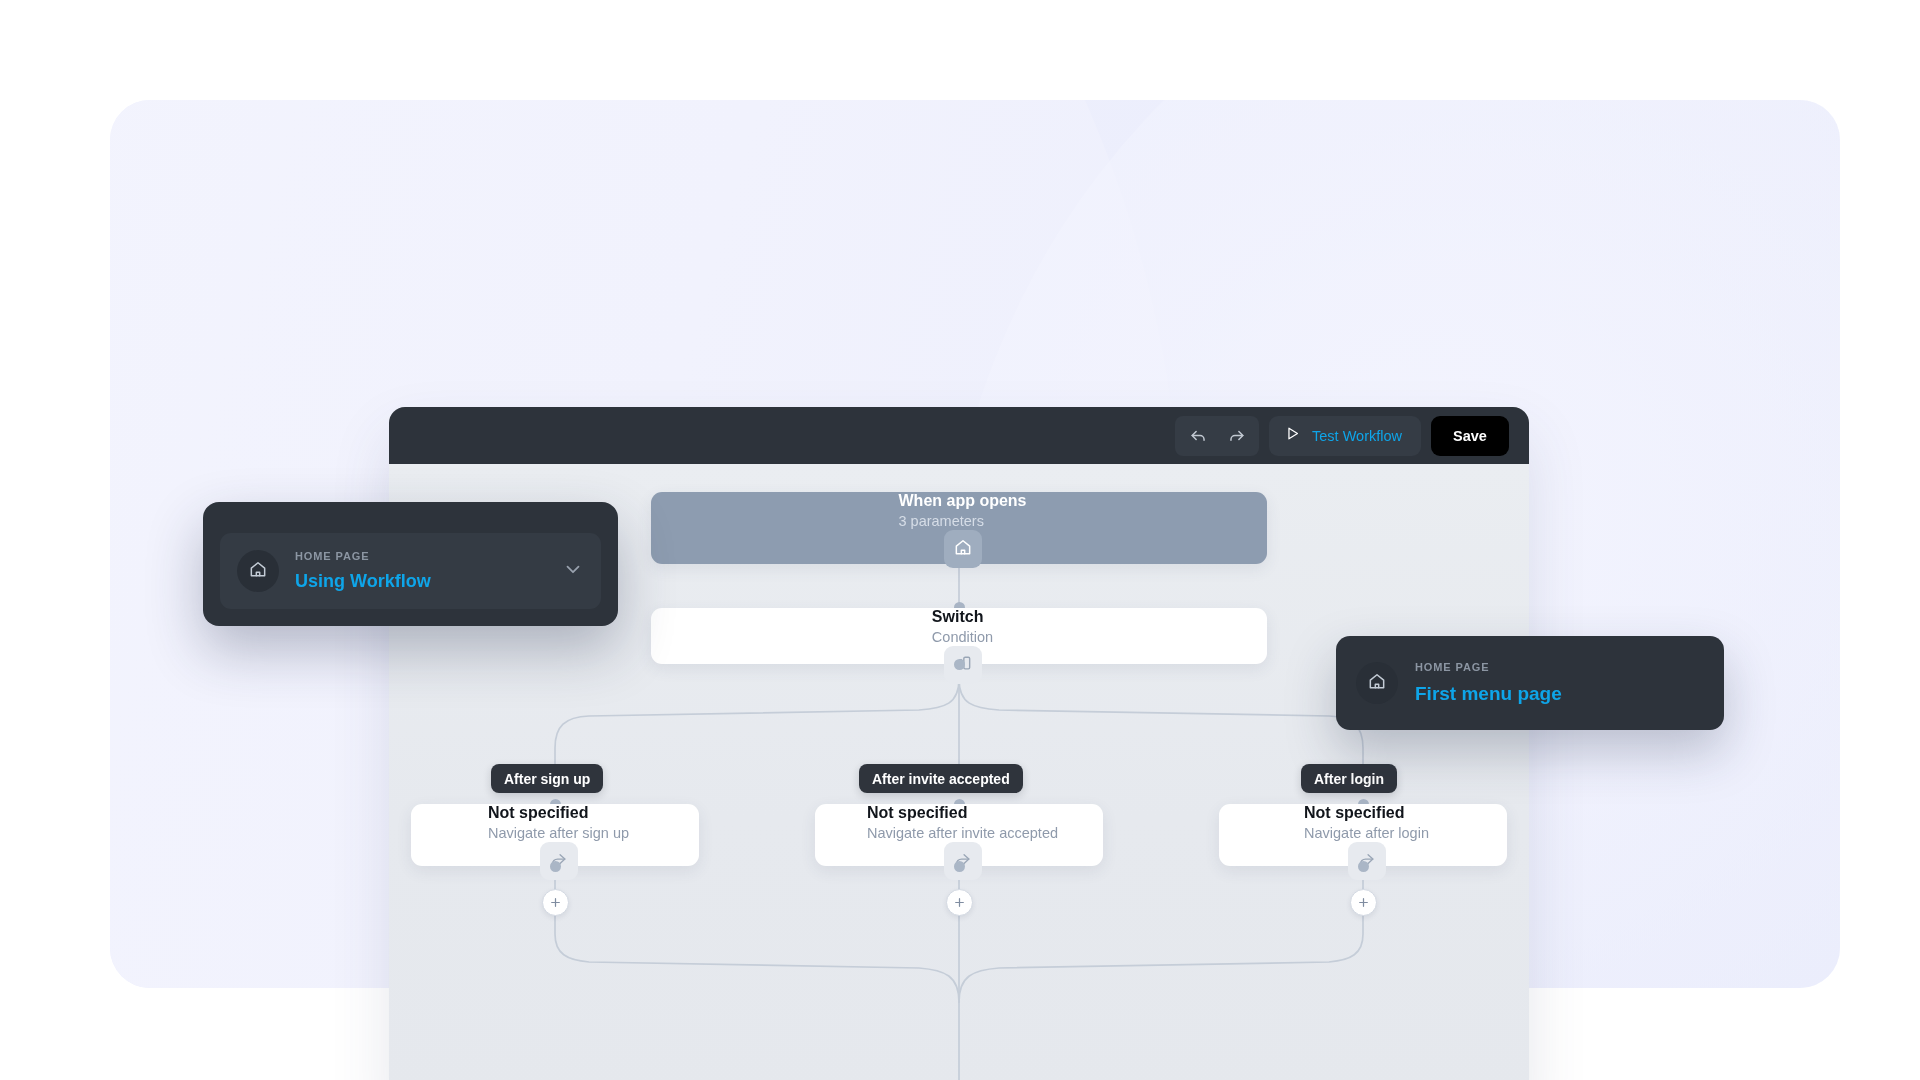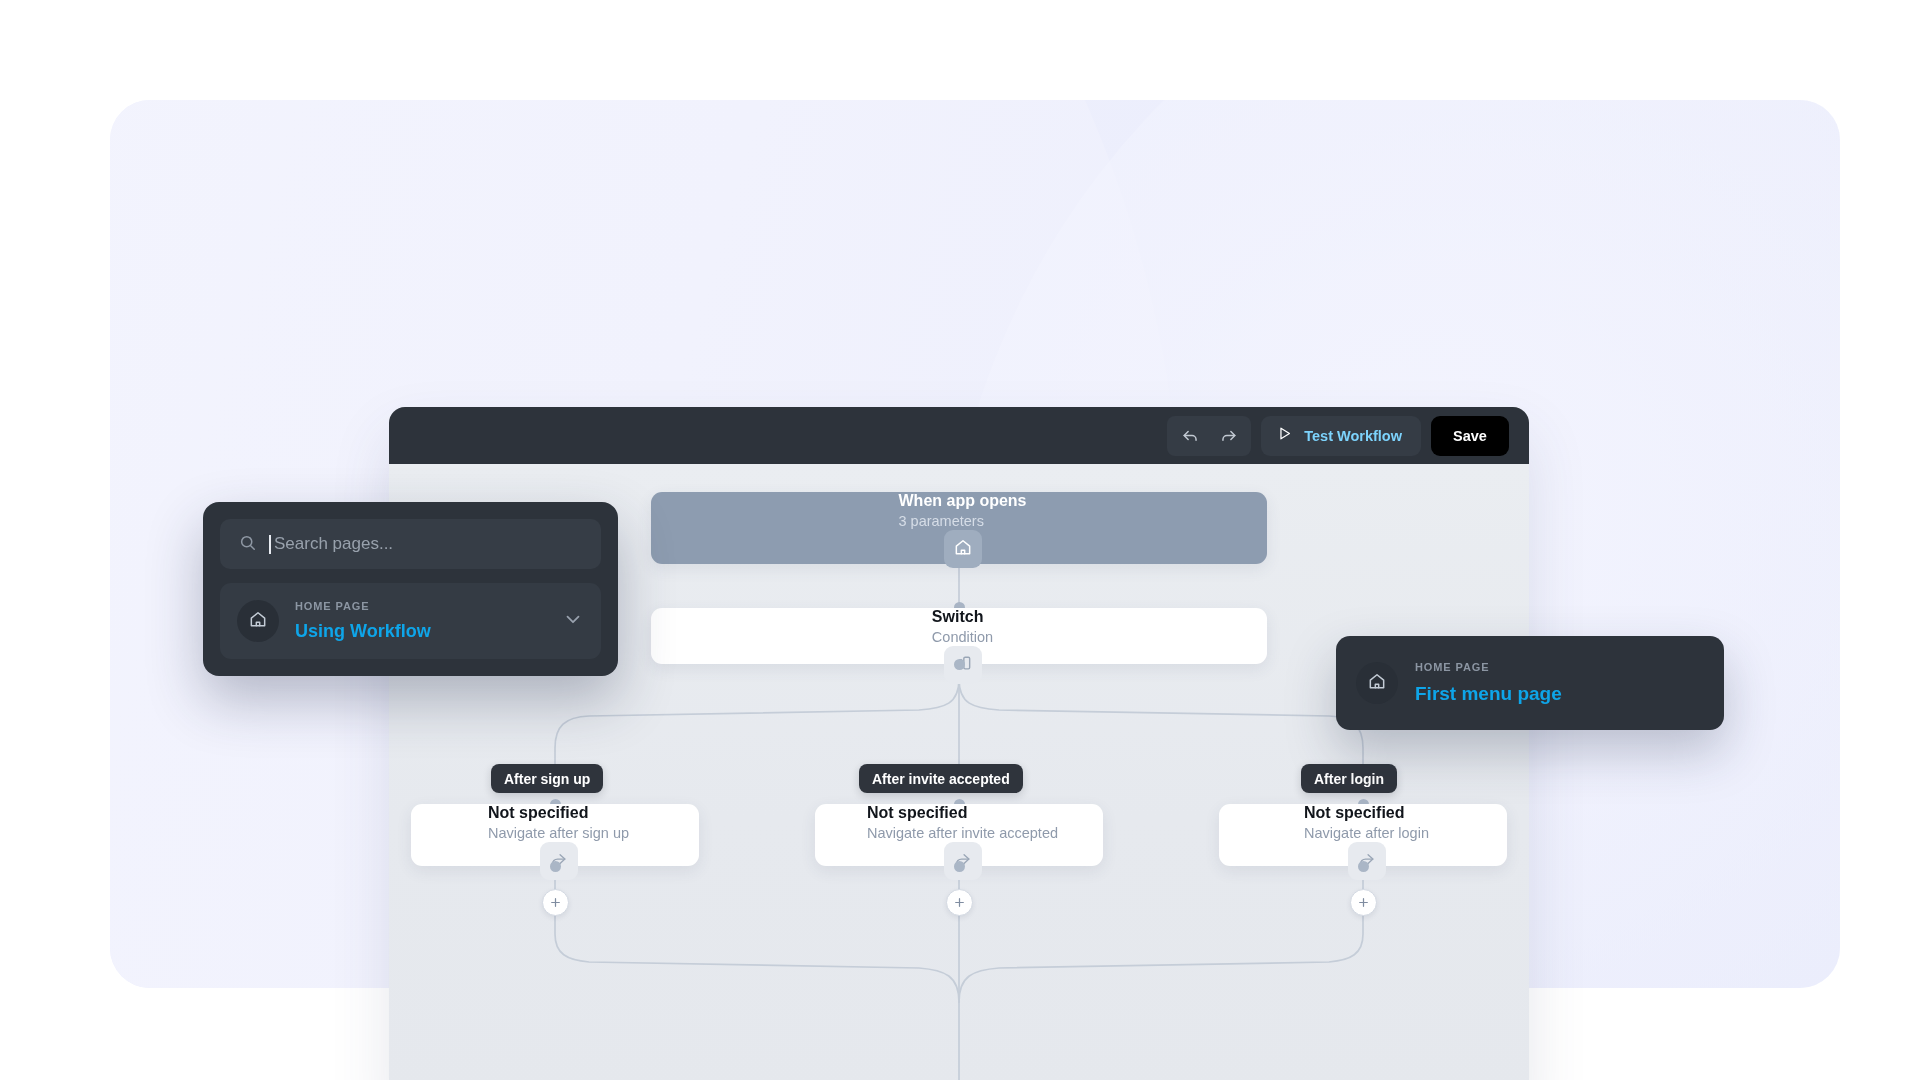--- a/index.html
+++ b/index.html
@@ -110,23 +110,23 @@
     display: flex;
     align-items: center;
     gap: 11px;
     background: #353c45;
     border-radius: 9px;
     height: 40px;
     padding: 0 19px 0 15px;
     cursor: pointer;
   }
   .test-btn .label {
-    color: #7dd3fc;
+    color: #0ea5e9;
     font-size: 14.5px;
-    font-weight: 700;
+    font-weight: 400;
     white-space: nowrap;
   }
   .save-btn {
     background: #000000;
     border-radius: 9px;
     height: 40px;
     min-width: 78px;
     display: flex; align-items: center; justify-content: center;
     color: #ffffff;
     font-size: 14.5px;
@@ -488,30 +488,20 @@
             <path d="M12 5 V19"></path>
               <path d="M5 12 H19"></path>
           </svg>
         </span>
       </div>
 
     </div>
   </div>
 
   <div class="search-panel">
-    <div class="search-box">
-      <span>
-        <svg width="19" height="19" viewBox="0 0 24 24" fill="none" stroke="#8f98a4" stroke-width="1.9" stroke-linecap="round">
-          <circle cx="11" cy="11" r="6.4"></circle>
-          <path d="M16 16 L20.5 20.5"></path>
-        </svg>
-      </span>
-      <span class="caret"></span>
-      <span class="search-ph">Search pages...</span>
-    </div>
 
     <div class="page-row">
       <div class="home-circle">
         <span>
           <svg width="20" height="20" viewBox="0 0 24 24" fill="none" stroke="#c4ccd6" stroke-width="1.8" stroke-linecap="round" stroke-linejoin="round">
             <path d="M4 11 L12 4.5 L20 11 V20 H4 Z"></path>
             <path d="M10 20 V16 H14 V20"></path>
           </svg>
         </span>
       </div>

